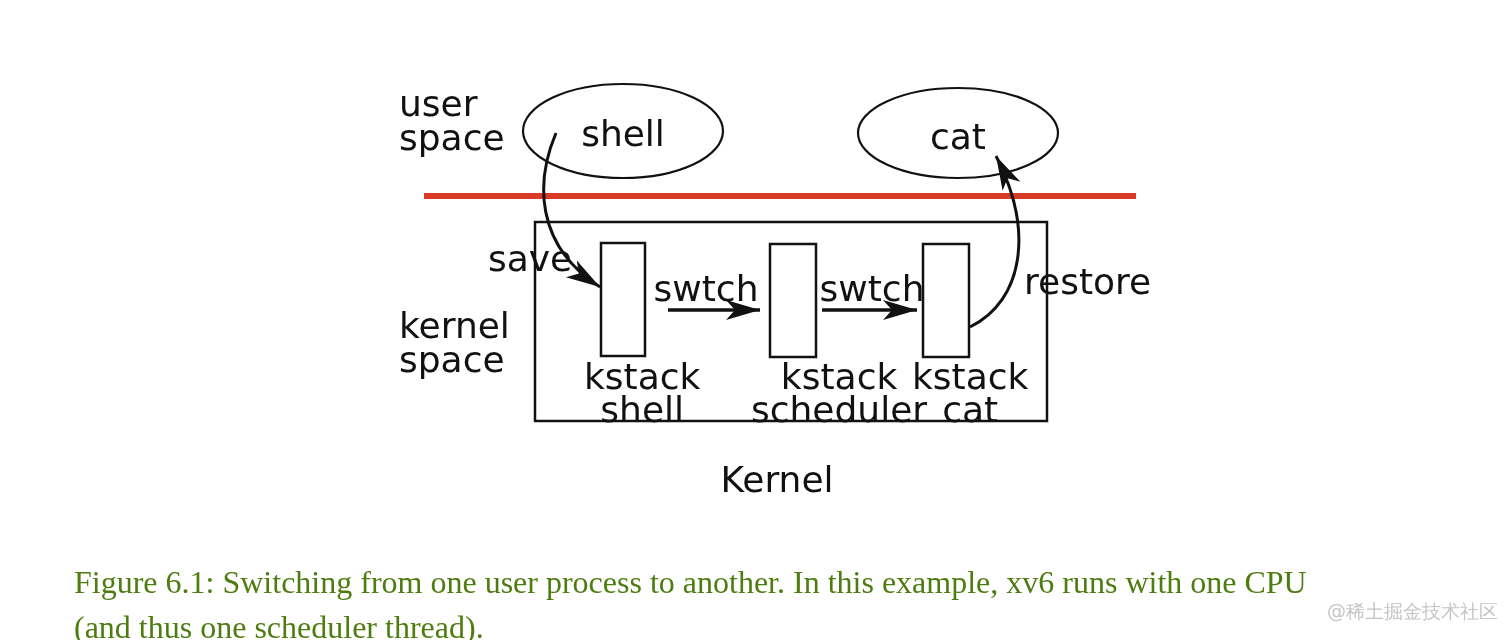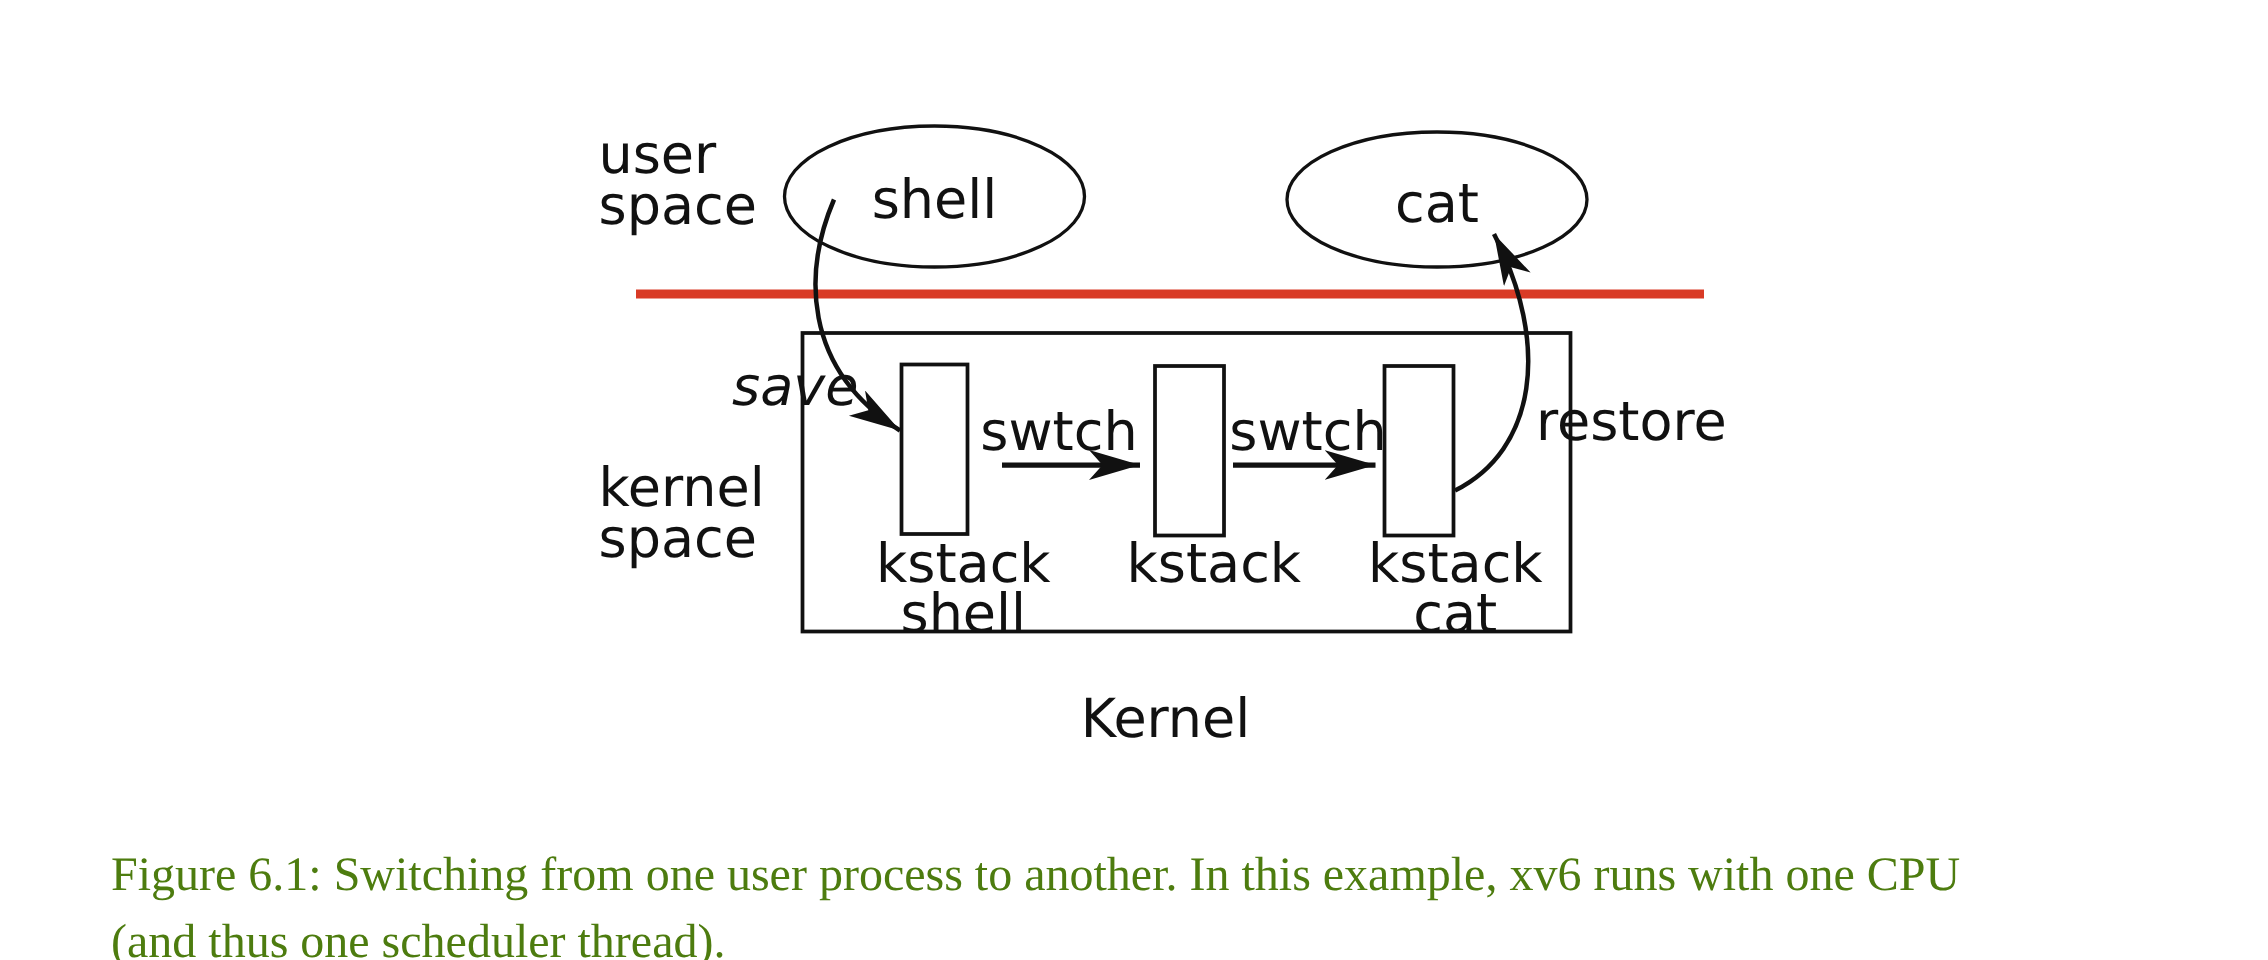--- a/index.html
+++ b/index.html
@@ -96,38 +96,40 @@
   </div>
 
   <div class="lbl" style="left:399px; top:309px;">
     <div>kernel</div>
     <div>space</div>
   </div>
 
   <div class="lbl center" style="left:523px; top:117px; width:200px;">shell</div>
   <div class="lbl center" style="left:858px; top:120px; width:200px;">cat</div>
 
-  <div class="lbl" style="left:488px; top:242px;font-style:italic;">save</div>
+  <div class="lbl" style="left:488px; top:242px;">save</div>
   <div class="lbl" style="left:1024px; top:265px;text-align:center;">restore</div>
   <div class="lbl center" style="left:648px; top:272px; width:116px;">swtch</div>
   <div class="lbl center" style="left:814px; top:272px; width:116px;">swtch</div>
 
   <div class="lbl kstack-lbl" style="left:584px; top:360px;">
     <div>kstack</div>
     <div>shell</div>
   </div>
   <div class="lbl kstack-lbl" style="left:751px; top:360px;">
     <div>kstack</div>
+    <div>scheduler</div>
   </div>
   <div class="lbl kstack-lbl" style="left:912px; top:360px;">
     <div>kstack</div>
     <div>cat</div>
   </div>
 
   <div class="lbl center" style="left:677px; top:463px; width:200px;">Kernel</div>
 
   <div class="caption">
     <div>Figure 6.1: Switching from one user process to another. In this example, xv6 runs with one CPU</div>
     <div>(and thus one scheduler thread).</div>
   </div>
 
+  <div class="watermark">@稀土掘金技术社区</div>
 
 </div>
 
 </body></html>

